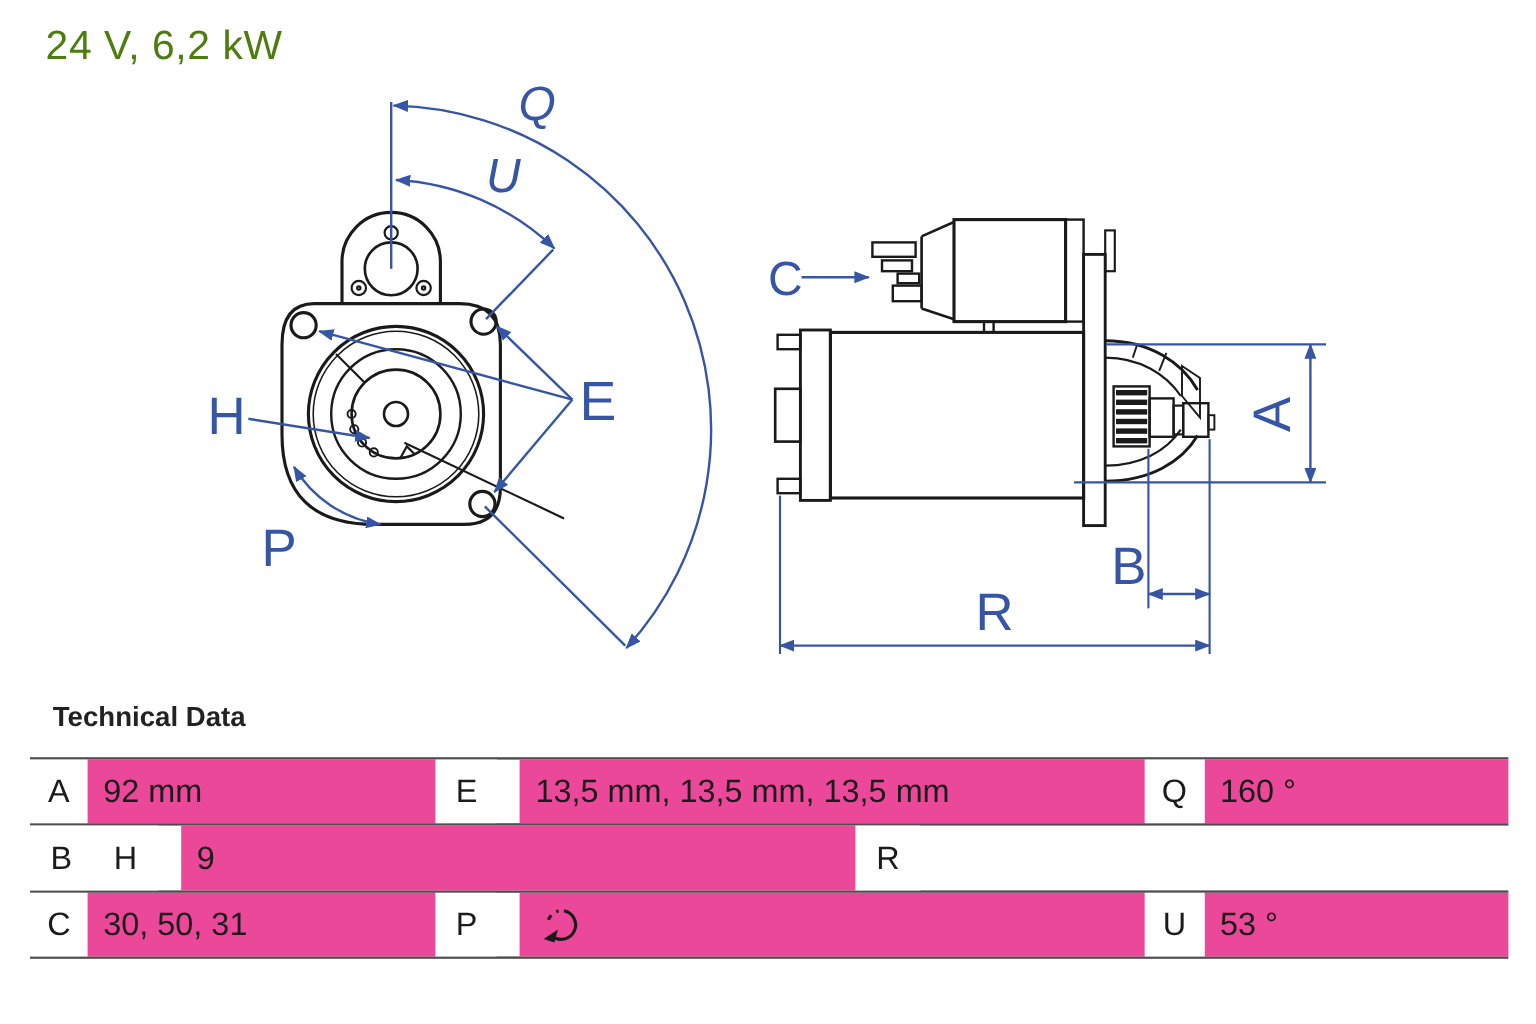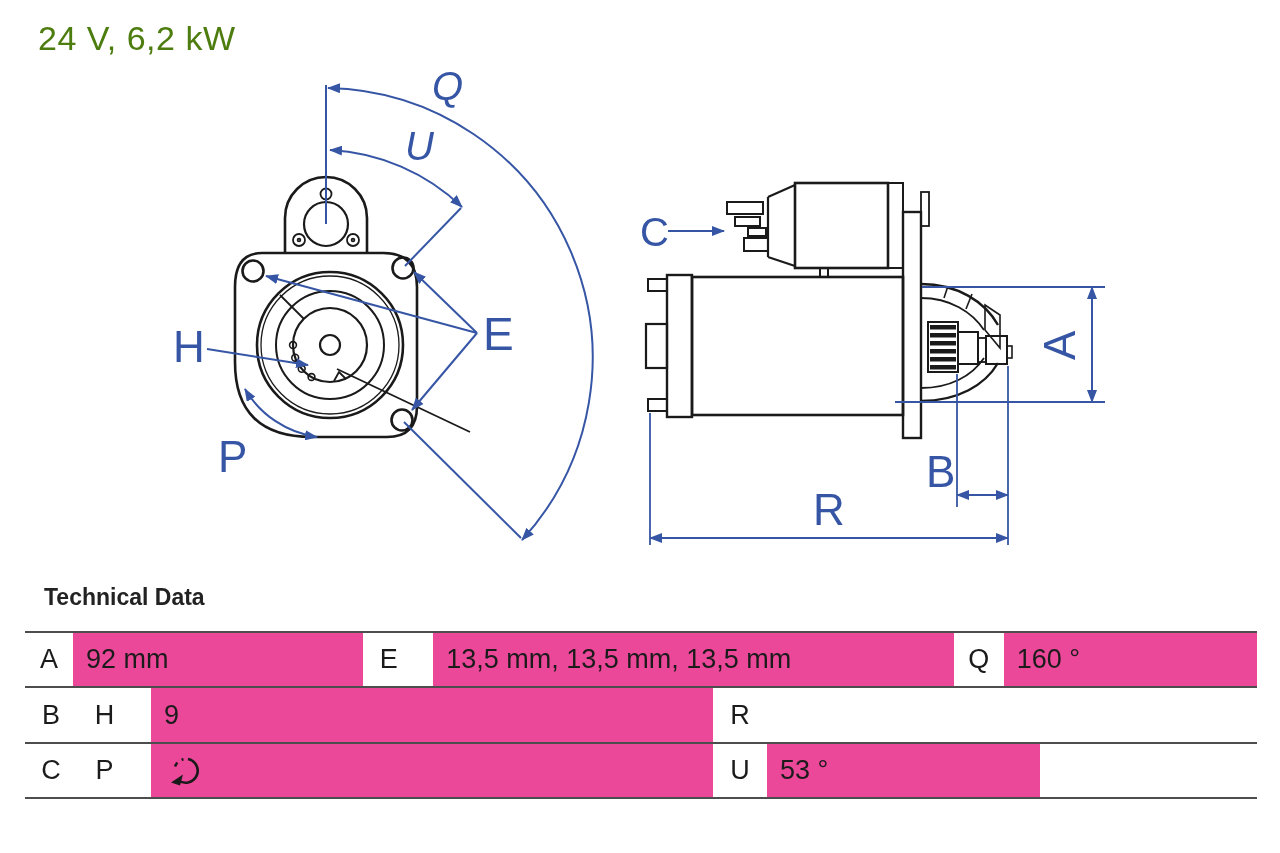--- a/index.html
+++ b/index.html
@@ -175,20 +175,21 @@
     <div class="cell valcell v3">160 °</div>
   </div>
   <div class="trow">
     <div class="cell keycell k1">B</div>
     <div class="cell keycell k2">H</div>
     <div class="cell valcell v2">9</div>
     <div class="cell keycell k3">R</div>
   </div>
   <div class="trow">
     <div class="cell keycell k1">C</div>
+    <div class="cell valcell v1">30, 50, 31</div>
     <div class="cell keycell k2">P</div>
     <div class="cell valcell v2">
       <svg width="40" height="40" viewBox="0 0 40 40">
         <path d="M24,9 A12,12 0 1 1 14,30" fill="none" stroke="#1a1a1a" stroke-width="2.6"></path>
         <path d="M11,16.5 A12,12 0 0 1 19.5,9.2" fill="none" stroke="#1a1a1a" stroke-width="2.6" stroke-dasharray="4.5 5"></path>
         <path d="M7,32.5 L19,24.5 L16,35.5 Z" fill="#1a1a1a" stroke="none"></path>
       </svg>
     </div>
     <div class="cell keycell k3">U</div>
     <div class="cell valcell v3">53 °</div>

